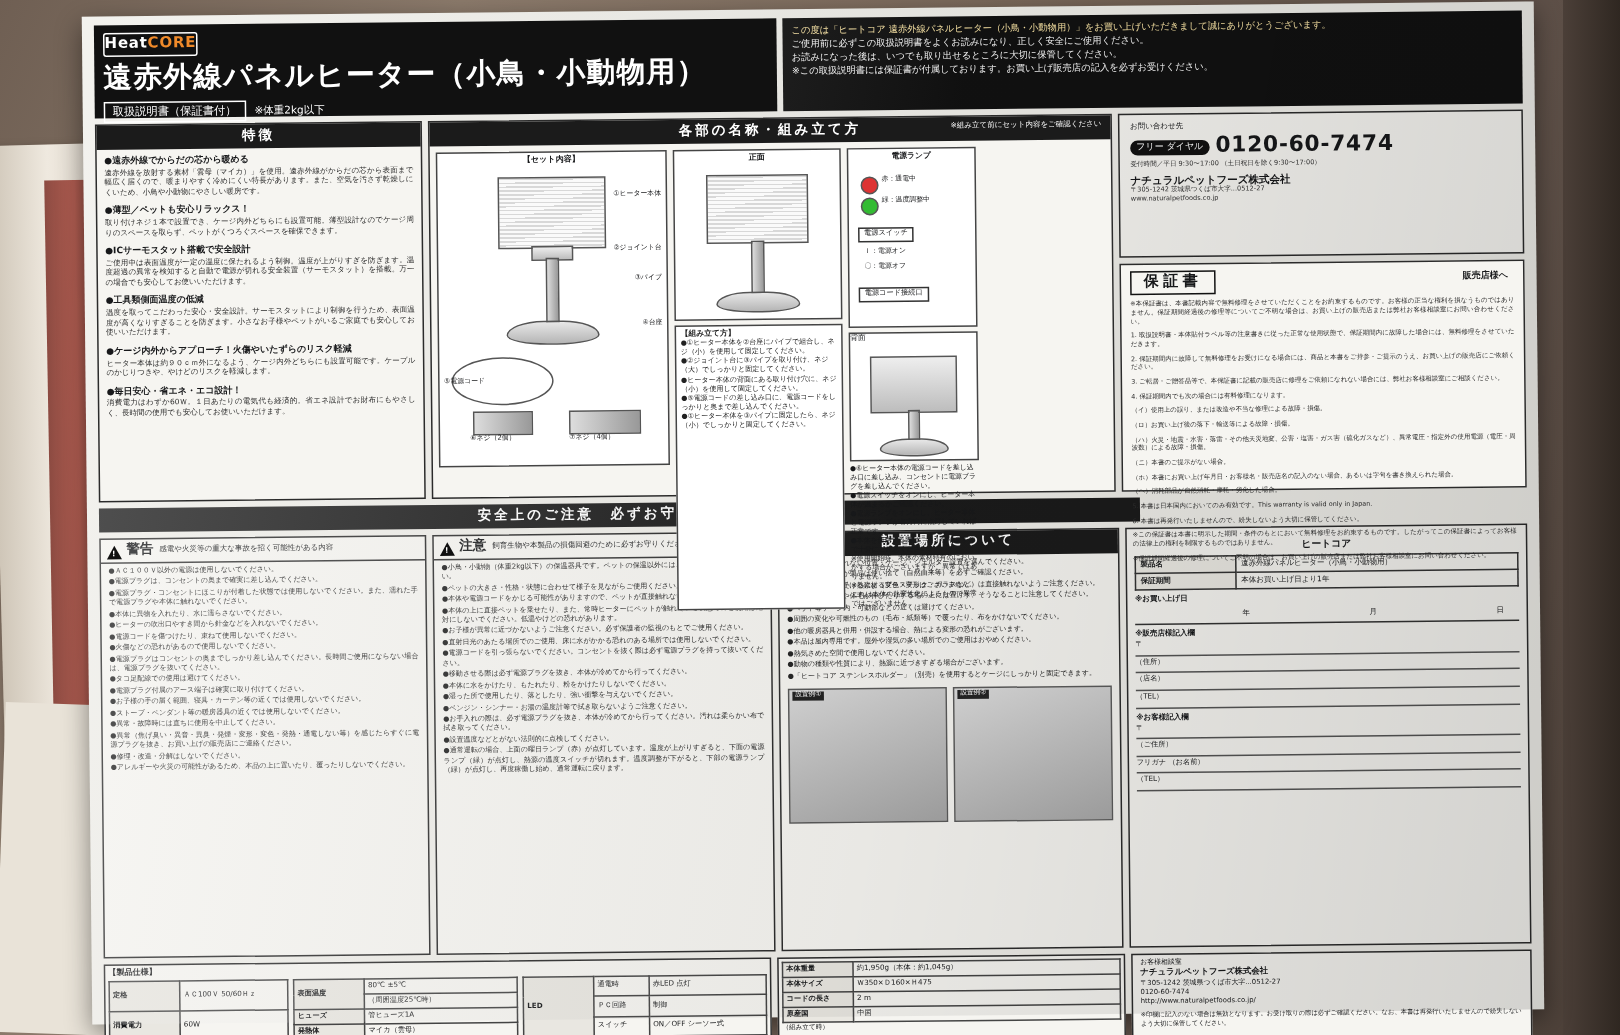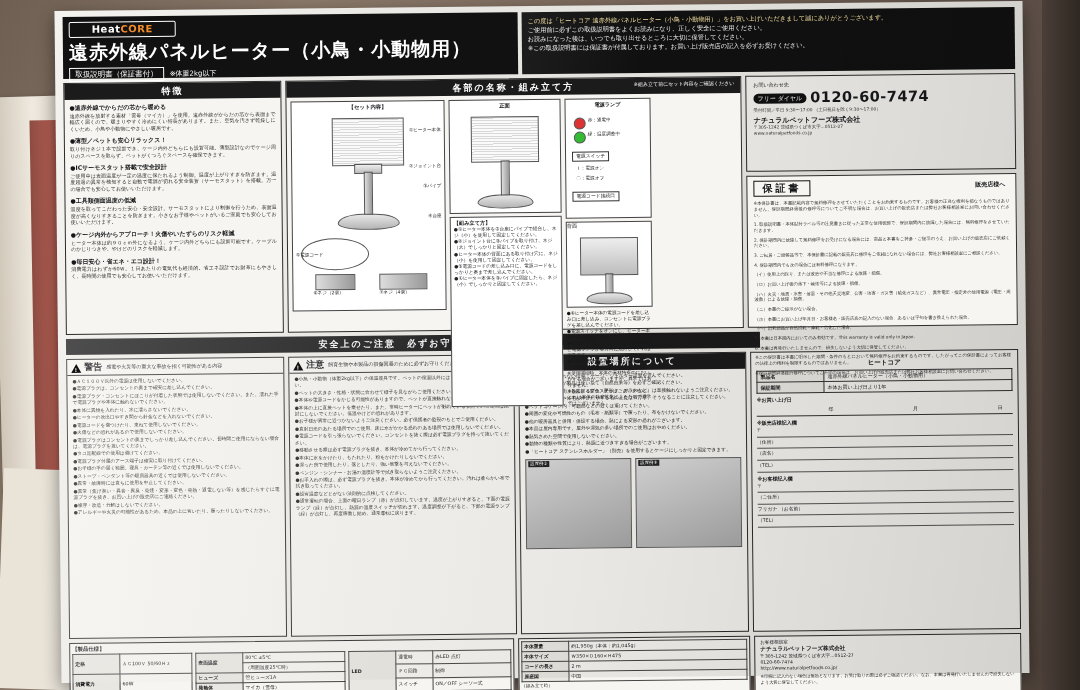--- a/index.html
+++ b/index.html
@@ -31,21 +31,21 @@
     box-sizing:border-box;
     color:#17181a;
     font-size:5.2px;line-height:1.22;
   }
   .sheet:before{content:"";position:absolute;inset:0;pointer-events:none;
     background:linear-gradient(100deg,rgba(255,255,255,.25),rgba(0,0,0,.05) 55%,rgba(0,0,0,.14));}
 
   
   .hdr{display:flex;gap:4px;height:62px;}
   .hdr-title{flex:0 0 455px;background:#111;color:#fff;position:relative;padding:5px 6px;box-sizing:border-box;}
-  .brandbox{display:inline-block;border:1px solid #fff;border-radius:2px;padding:1px 22px;font-size:10px;font-weight:bold;letter-spacing:.5px;}
+  .brandbox{display:inline-block;border:1px solid #fff;border-radius:2px;padding:1px 0;font-size:10px;font-weight:bold;letter-spacing:.5px;}
   .brandbox .ora{color:#f08a2a;}
   .maintitle{font-size:19px;font-weight:bold;letter-spacing:1px;margin-top:3px;}
   .subrow{display:flex;align-items:center;gap:6px;margin-top:4px;}
   .subrow .sb1{border:1px solid #fff;font-size:7.5px;padding:1px 5px;}
   .subrow .sb2{font-size:7px;}
   .hdr-note{flex:1;background:#111;color:#fff;font-size:6.2px;line-height:1.45;padding:5px 6px;box-sizing:border-box;}
   .hdr-note .ln{display:block;}
   .hdr-note .em{color:#ffe9a8;}
 
   

